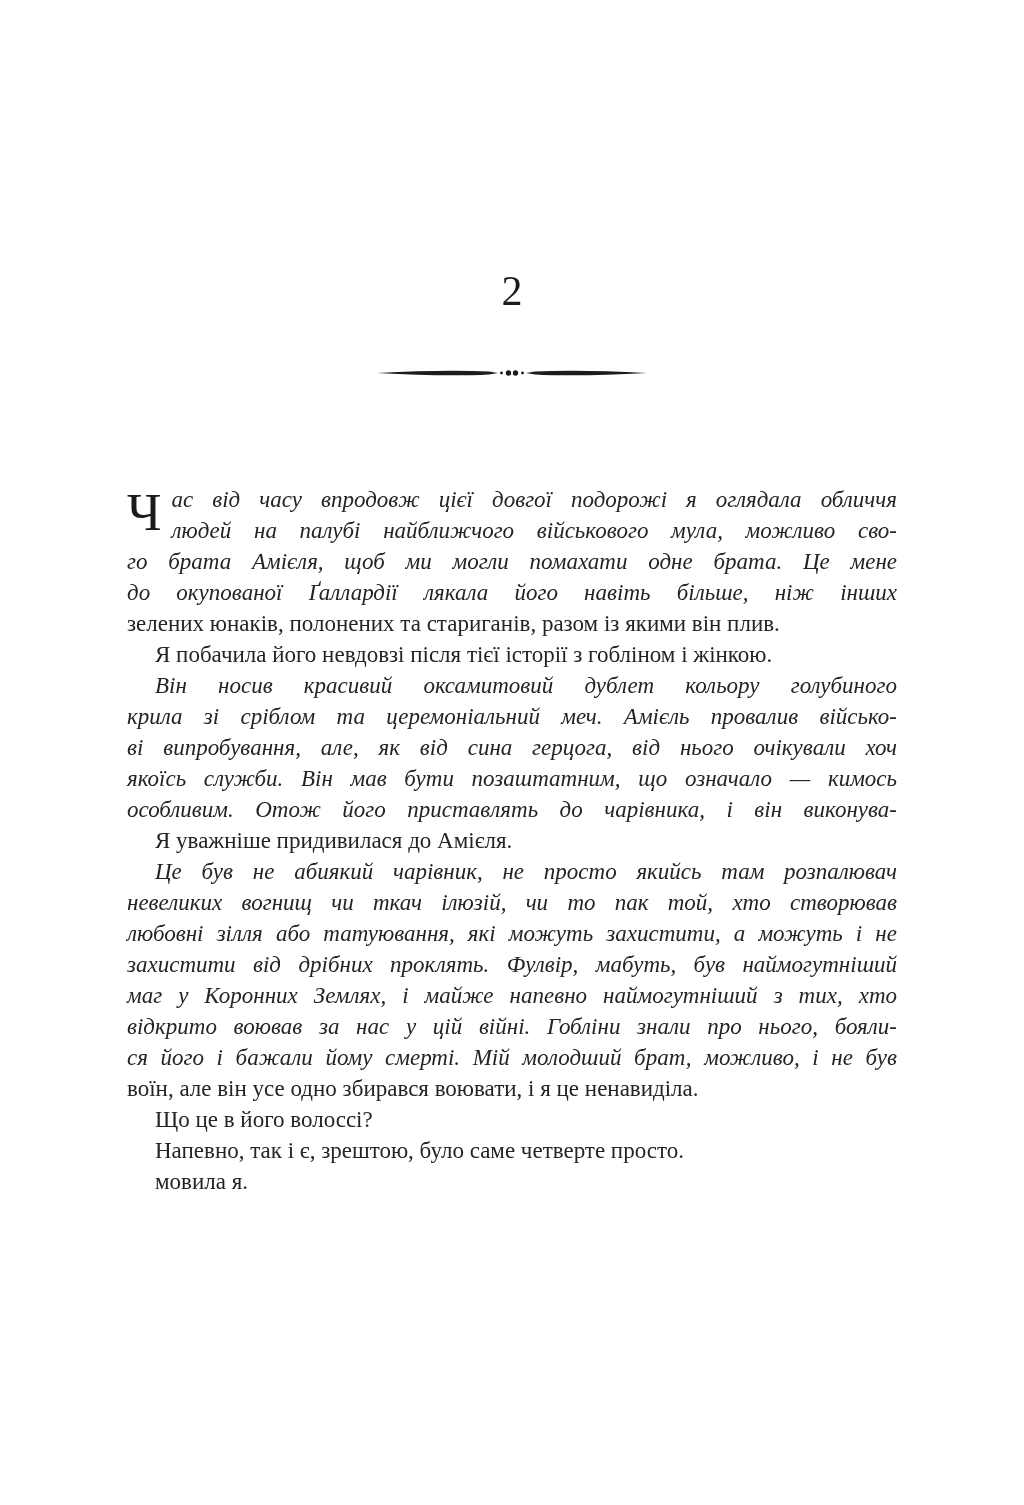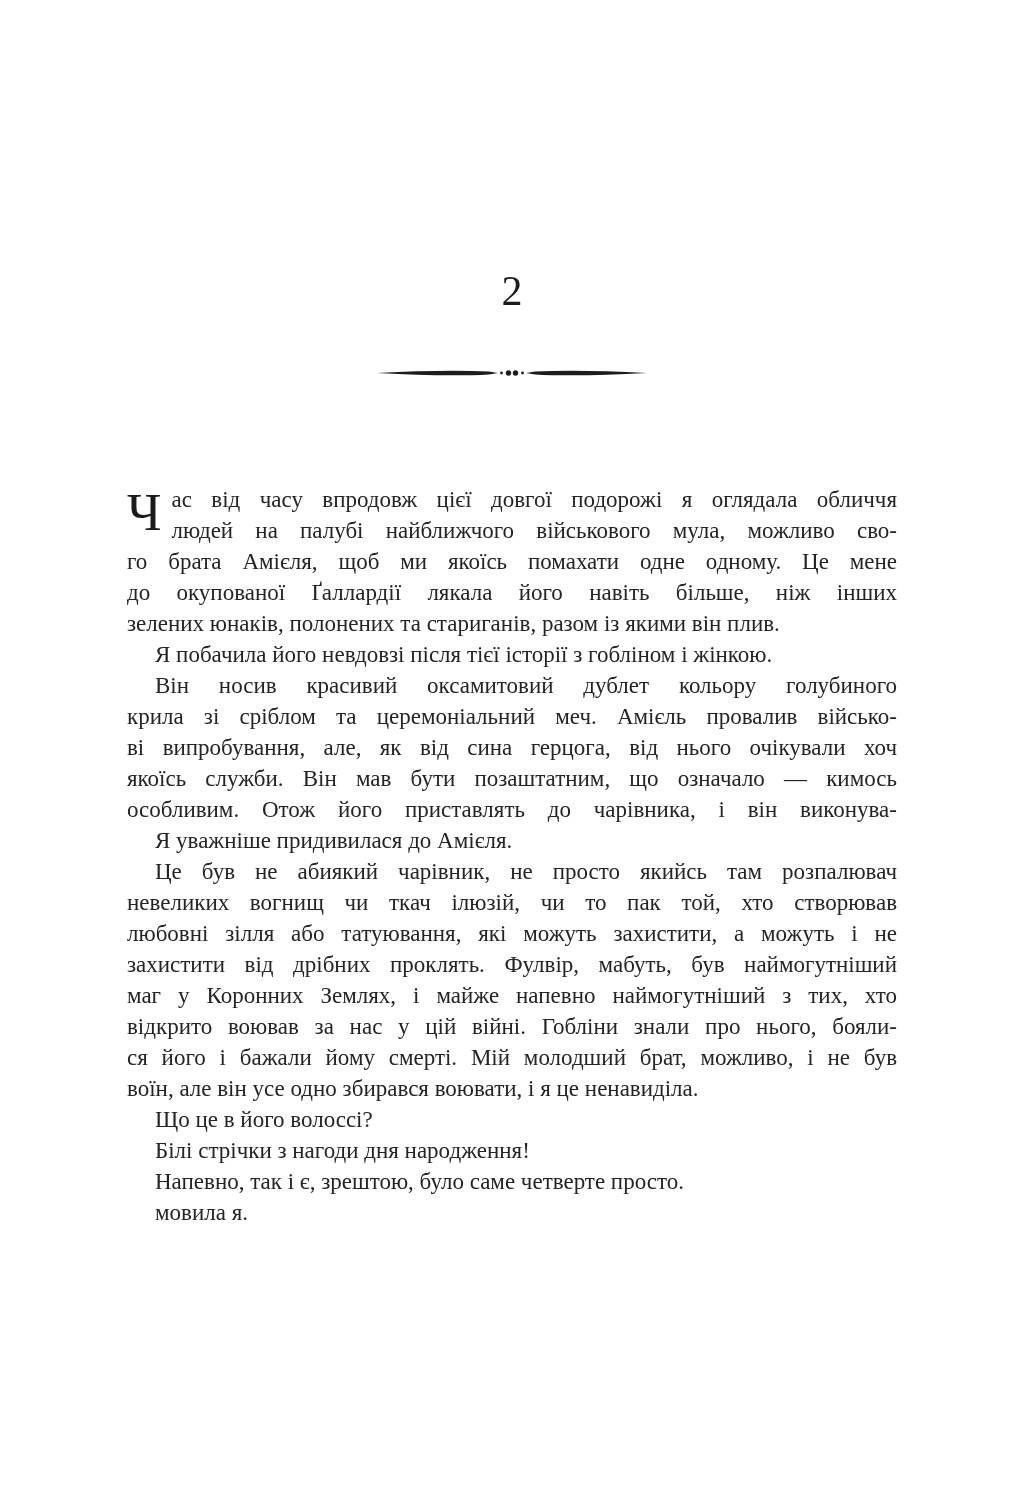--- a/index.html
+++ b/index.html
@@ -45,20 +45,21 @@
     margin: 0;
   }
   .para.indent .line:first-child {
     text-indent: 28px;
   }
   .line {
     text-align: justify;
   }
   .line.just {
     text-align-last: justify;
+    font-style: italic;
   }
   .dropcap {
     float: left;
     font-size: 53px;
     line-height: 50px;
     height: 58px;
     padding: 3px 10px 0 0;
     color: #1b1b1b;
   }
 </style>
@@ -80,21 +81,21 @@
         <circle cx="145.5" cy="7" r="1.4"></circle>
       </svg>
     </div>
 
     <div class="text-block">
 
     <div class="para">
           <span class="dropcap">Ч</span>
           <div class="line just">ас від часу впродовж цієї довгої подорожі я оглядала обличчя</div>
           <div class="line just">людей на палубі найближчого військового мула, можливо сво-</div>
-          <div class="line just">го брата Амієля, щоб ми якоїсь помахати одне одному. Це мене</div>
+          <div class="line just">го брата Амієля, щоб ми могли помахати одне брата. Це мене</div>
           <div class="line just">до окупованої Ґаллардії лякала його навіть більше, ніж інших</div>
           <div class="line">зелених юнаків, полонених та стариганів, разом із якими він плив.</div>
         </div>
         <div class="para indent">
           <div class="line">Я побачила його невдовзі після тієї історії з гобліном і жінкою.</div>
         </div>
         <div class="para indent">
           <div class="line just">Він носив красивий оксамитовий дублет кольору голубиного</div>
           <div class="line just">крила зі сріблом та церемоніальний меч. Амієль провалив військо-</div>
           <div class="line just">ві випробування, але, як від сина герцога, від нього очікували хоч</div>
@@ -111,23 +112,20 @@
           <div class="line just">захистити від дрібних проклять. Фулвір, мабуть, був наймогутніший</div>
           <div class="line just">маг у Коронних Землях, і майже напевно наймогутніший з тих, хто</div>
           <div class="line just">відкрито воював за нас у цій війні. Гобліни знали про нього, бояли-</div>
           <div class="line just">ся його і бажали йому смерті. Мій молодший брат, можливо, і не був</div>
           <div class="line">воїн, але він усе одно збирався воювати, і я це ненавиділа.</div>
         </div>
         <div class="para indent">
           <div class="line">Що це в його волоссі?</div>
         </div>
         <div class="para indent">
-          <div class="line">Білі стрічки з нагоди дня народження!</div>
-        </div>
-        <div class="para indent">
           <div class="line">Напевно, так і є, зрештою, було саме четверте просто.</div>
         </div>
         <div class="para indent">
           <div class="line">мовила я.</div>
         </div>
       </div>
 
   </div>
 </div>
 

